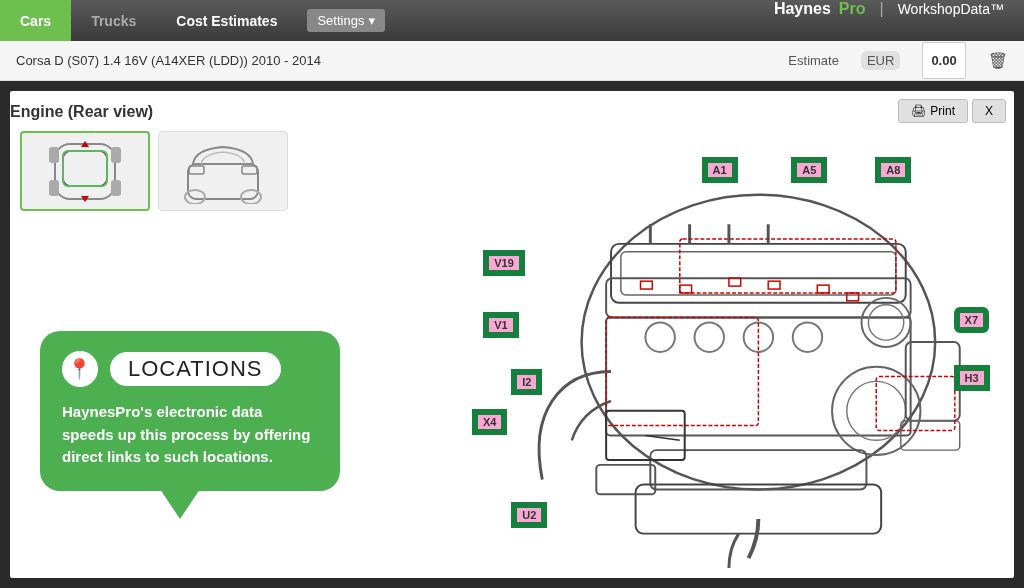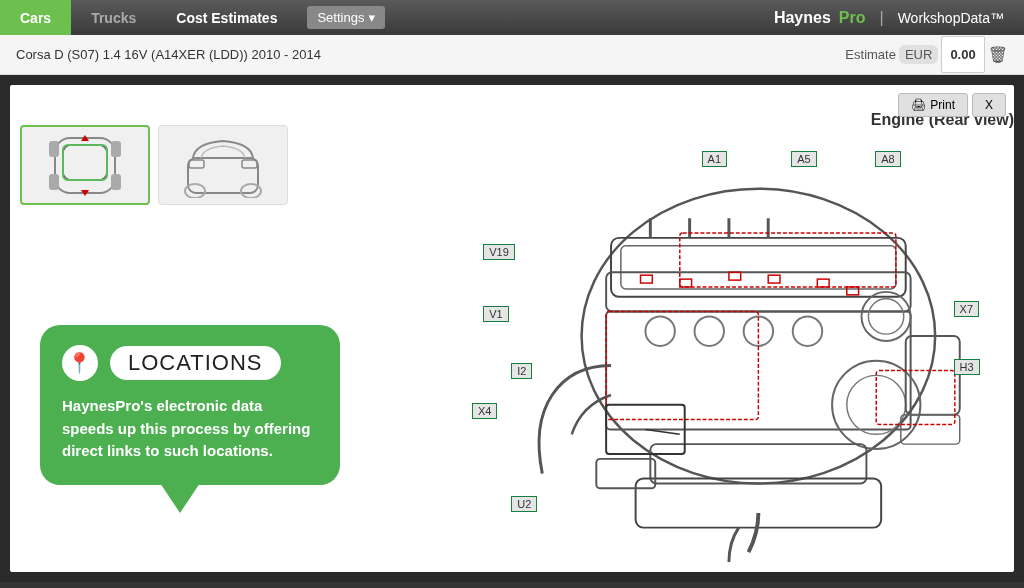--- a/index.html
+++ b/index.html
@@ -1,23 +1,23 @@
 <!DOCTYPE html>
 <html><head>
   <meta charset="utf-8">
   <style>
     * { margin: 0; padding: 0; box-sizing: border-box; }
     body { font-family: Arial, sans-serif; width: 1024px; height: 588px; overflow: hidden; background: #333; }
 
     
     #navbar {
       display: flex;
-      align-items: center;
+      align-items: flex-start;
       background: linear-gradient(to bottom, #5a5a5a, #3a3a3a);
-      height: 35px;
+      height: 41px;
       position: relative;
     }
     .nav-tab {
       display: flex;
       align-items: center;
       padding: 0 20px;
       color: #fff;
       font-size: 14px;
       font-weight: bold;
       cursor: pointer;
@@ -69,21 +69,21 @@
       padding: 0 16px;
     }
     .breadcrumb-text {
       font-size: 13px;
       color: #333;
       flex: 1;
     }
     .estimate-section {
       display: flex;
       align-items: center;
-      gap: 3px;
+      gap: 22px;
     }
     .estimate-label { font-size: 13px; color: #555; }
     .estimate-currency { font-size: 13px; color: #555; background: #e0e0e0; padding: 2px 6px; border-radius: 6px; }
     .estimate-value { font-size: 13px; font-weight: bold; color: #333; background: #fff; border: 1px solid #ccc; padding: 10px 8px; border-radius: 2px; }
     .trash-icon { color: #555; font-size: 16px; cursor: pointer; }
 
     
     #main {
       background: #2a2a2a;
       height: calc(588px - 41px - 40px);
@@ -118,25 +118,25 @@
       padding: 4px 12px;
       font-size: 12px;
       cursor: pointer;
       display: flex;
       align-items: center;
       gap: 4px;
     }
 
     
     .diagram-title {
-      text-align: right;
+      text-align: left;
       font-size: 16px;
       font-weight: bold;
       color: #333;
-      padding-top: 26px;
+      padding-top: 12px;
       margin-bottom: 6px;
     }
 
     
     .car-thumbnails {
       position: absolute;
       left: 10px;
       top: 40px;
       display: flex;
       gap: 8px;
@@ -163,26 +163,26 @@
       position: absolute;
       right: 10px;
       top: 35px;
       width: 560px;
       bottom: 10px;
     }
 
     
     .label-box {
       position: absolute;
-      border: 1px solid #15803d;
-      background: #e5e5e5;
+      border: 6px solid #15803d;
+      background: #f9a8d4;
       padding: 1px 5px;
       font-size: 11px;
       color: #333;
-      font-weight: normal;
+      font-weight: bold;
       cursor: pointer;
       z-index: 5;
     }
 
     
     .locations-tooltip {
       position: absolute;
       left: 30px;
       top: 240px;
       width: 300px;
@@ -385,21 +385,21 @@
         <div class="label-box" style="left:46%;top:7%;">A1</div>
 
         <div class="label-box" style="left:62%;top:7%;">A5</div>
 
         <div class="label-box" style="left:77%;top:7%;">A8</div>
 
         <div class="label-box" style="left:7%;top:28%;">V19</div>
 
         <div class="label-box" style="left:7%;top:42%;">V1</div>
 
-        <div class="label-box" style="left:91%;top:41%;">X7</div>
+        <div class="label-box" style="left:91%;top:41%;border-radius:6px;">X7</div>
 
         <div class="label-box" style="left:91%;top:54%;">H3</div>
 
         <div class="label-box" style="left:12%;top:55%;">I2</div>
 
         <div class="label-box" style="left:5%;top:64%;">X4</div>
 
         <div class="label-box" style="left:12%;top:85%;">U2</div>
       </div>
     </div>

